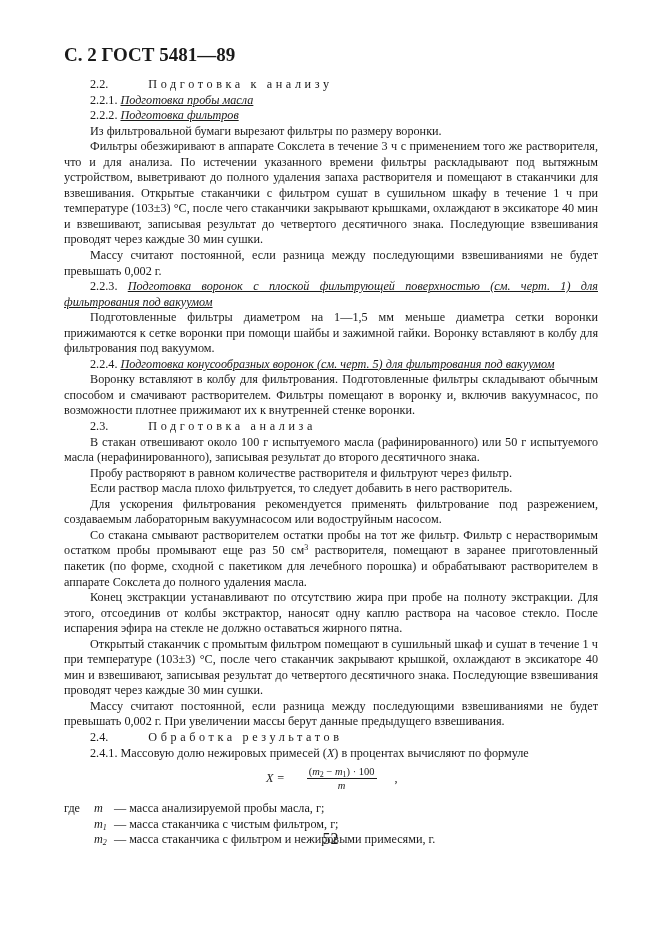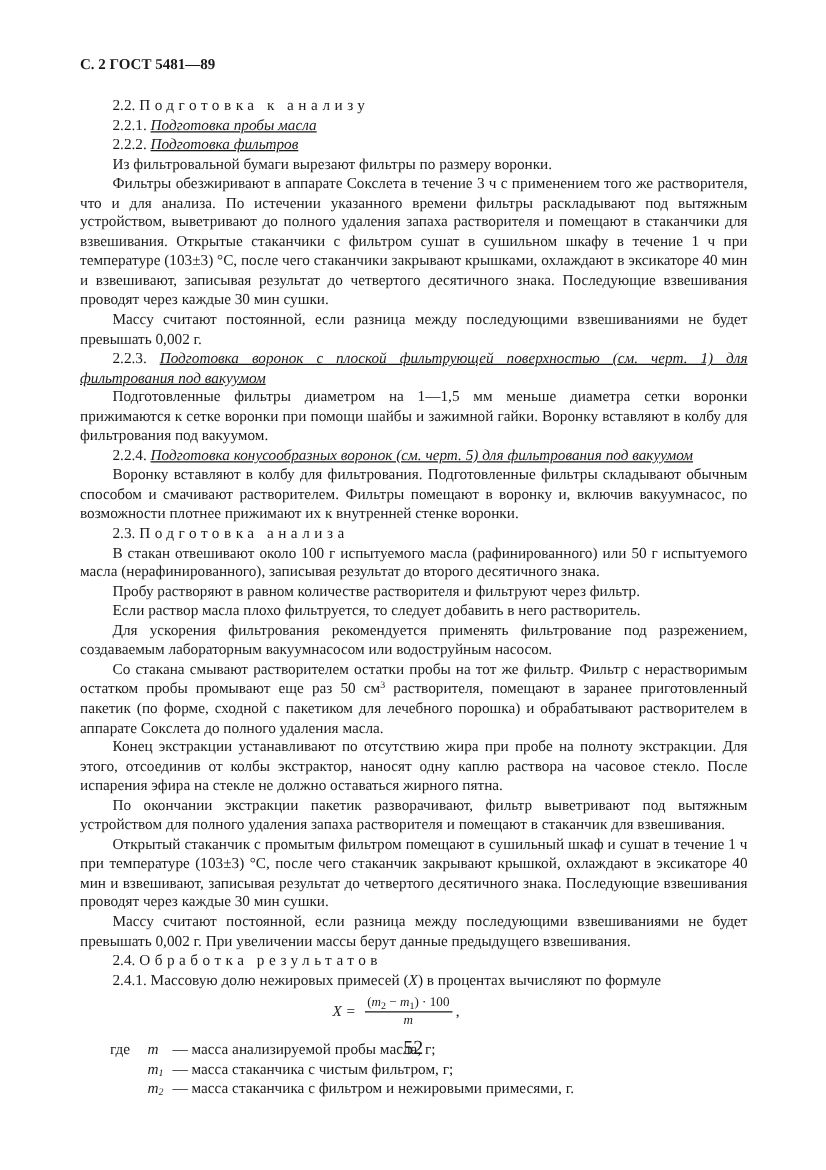--- a/index.html
+++ b/index.html
@@ -4,45 +4,45 @@
 <style>
   html, body { margin: 0; padding: 0; background: #ffffff; }
   body { width: 661px; height: 936px; position: relative; overflow: hidden; }
   .page {
     position: absolute; left: 0; top: 0; width: 661px; height: 936px;
     background: #ffffff; color: #1a1a1a;
     font-family: "Liberation Serif", "DejaVu Serif", serif;
   }
   .header {
     position: absolute; left: 64px; top: 44px;
-    font-size: 12px; font-weight: bold; letter-spacing: 0px;
+    font-size: 19px; font-weight: bold; letter-spacing: 0px;
   }
   .body {
     position: absolute; left: 64px; top: 77px; width: 534px;
     font-size: 12.2px; line-height: 15.55px; text-align: justify;
   }
   .p { margin: 0; text-indent: 26px; }
-  .spaced { letter-spacing: 3.6px; }
+  .spaced { letter-spacing: 3.6px; margin-left: 37px; }
   .it { font-style: italic; text-decoration: underline; }
   .formula-wrap {
     position: relative; height: 38px; margin-top: 2px;
   }
   .formula {
     position: absolute; left: 202px; top: 2px;
     display: flex; align-items: center; font-size: 12.2px;
   }
   .formula .lhs { font-style: italic; margin-right: 4px; }
-  .frac { display: inline-flex; flex-direction: column; align-items: center; margin: 0 3px; }
+  .frac { display: inline-flex; flex-direction: column; align-items: center; margin: 0 18px; }
   .frac .num { font-size: 10.5px; padding: 0 2px; border-bottom: 1px solid #1a1a1a; line-height: 13px; }
   .frac .den { font-size: 10.5px; line-height: 14px; font-style: italic; }
   .num i, .legend i { font-style: italic; }
   sub { font-size: 8px; vertical-align: -2px; line-height: 0; }
   sup { font-size: 8px; vertical-align: 4px; line-height: 0; }
   .legend { font-size: 12.2px; line-height: 15.5px; }
-  .legend-row { display: flex; margin-left: 24px; }
+  .legend-row { display: flex; }
   .legend-row .where { width: 30px; }
   .legend-row .sym { width: 20px; font-style: italic; }
   .pagenum {
     position: absolute; left: 0; width: 661px; top: 830px; text-align: center;
     font-size: 16px;
   }
 </style>
 </head>
 <body>
 
@@ -84,21 +84,20 @@
     <p class="p">
       <span>2.3.</span>
       <span class="spaced">Подготовка анализа</span>
     </p>
     <p class="p">В стакан отвешивают около 100 г испытуемого масла (рафинированного) или 50 г испытуемого масла (нерафинированного), записывая результат до второго десятичного знака.</p>
     <p class="p">Пробу растворяют в равном количестве растворителя и фильтруют через фильтр.</p>
     <p class="p">Если раствор масла плохо фильтруется, то следует добавить в него растворитель.</p>
     <p class="p">Для ускорения фильтрования рекомендуется применять фильтрование под разрежением, создаваемым лабораторным вакуумнасосом или водоструйным насосом.</p>
     <p class="p"><span>Со стакана смывают растворителем остатки пробы на тот же фильтр. Фильтр с нерастворимым остатком пробы промывают еще раз 50 см</span><sup>3</sup><span> растворителя, помещают в заранее приготовленный пакетик (по форме, сходной с пакетиком для лечебного порошка) и обрабатывают растворителем в аппарате Сокслета до полного удаления масла.</span></p>
     <p class="p">Конец экстракции устанавливают по отсутствию жира при пробе на полноту экстракции. Для этого, отсоединив от колбы экстрактор, наносят одну каплю раствора на часовое стекло. После испарения эфира на стекле не должно оставаться жирного пятна.</p>
-    <p class="p">По окончании экстракции пакетик разворачивают, фильтр выветривают под вытяжным устройством для полного удаления запаха растворителя и помещают в стаканчик для взвешивания.</p>
     <p class="p">Открытый стаканчик с промытым фильтром помещают в сушильный шкаф и сушат в течение 1 ч при температуре (103±3) °С, после чего стаканчик закрывают крышкой, охлаждают в эксикаторе 40 мин и взвешивают, записывая результат до четвертого десятичного знака. Последующие взвешивания проводят через каждые 30 мин сушки.</p>
     <p class="p">Массу считают постоянной, если разница между последующими взвешиваниями не будет превышать 0,002 г. При увеличении массы берут данные предыдущего взвешивания.</p>
 
     <p class="p">
       <span>2.4.</span>
       <span class="spaced">Обработка результатов</span>
     </p>
     <p class="p"><span>2.4.1. Массовую долю нежировых примесей (</span><i>X</i><span>) в процентах вычисляют по формуле</span></p>
 
     <div class="formula-wrap">

